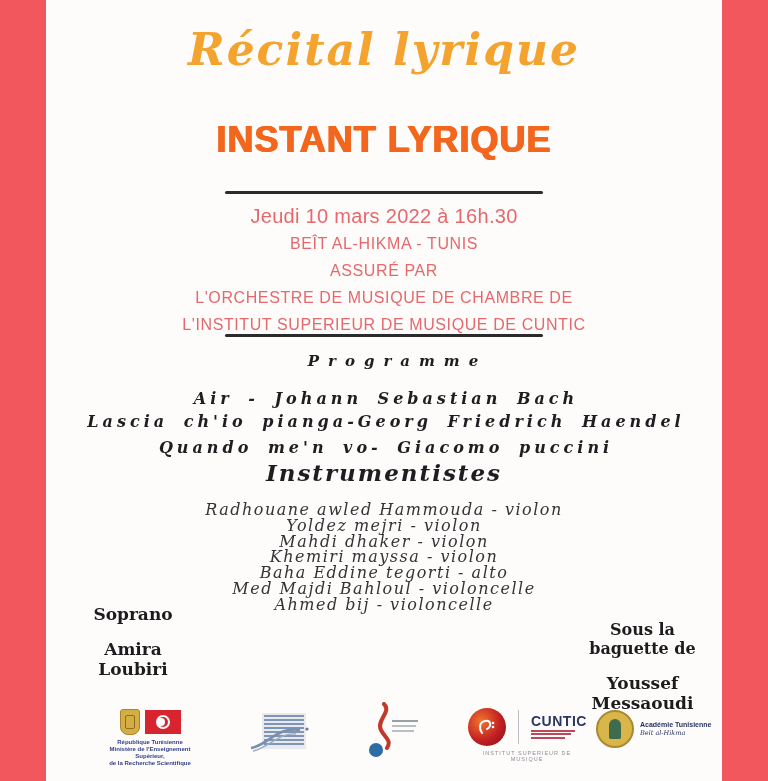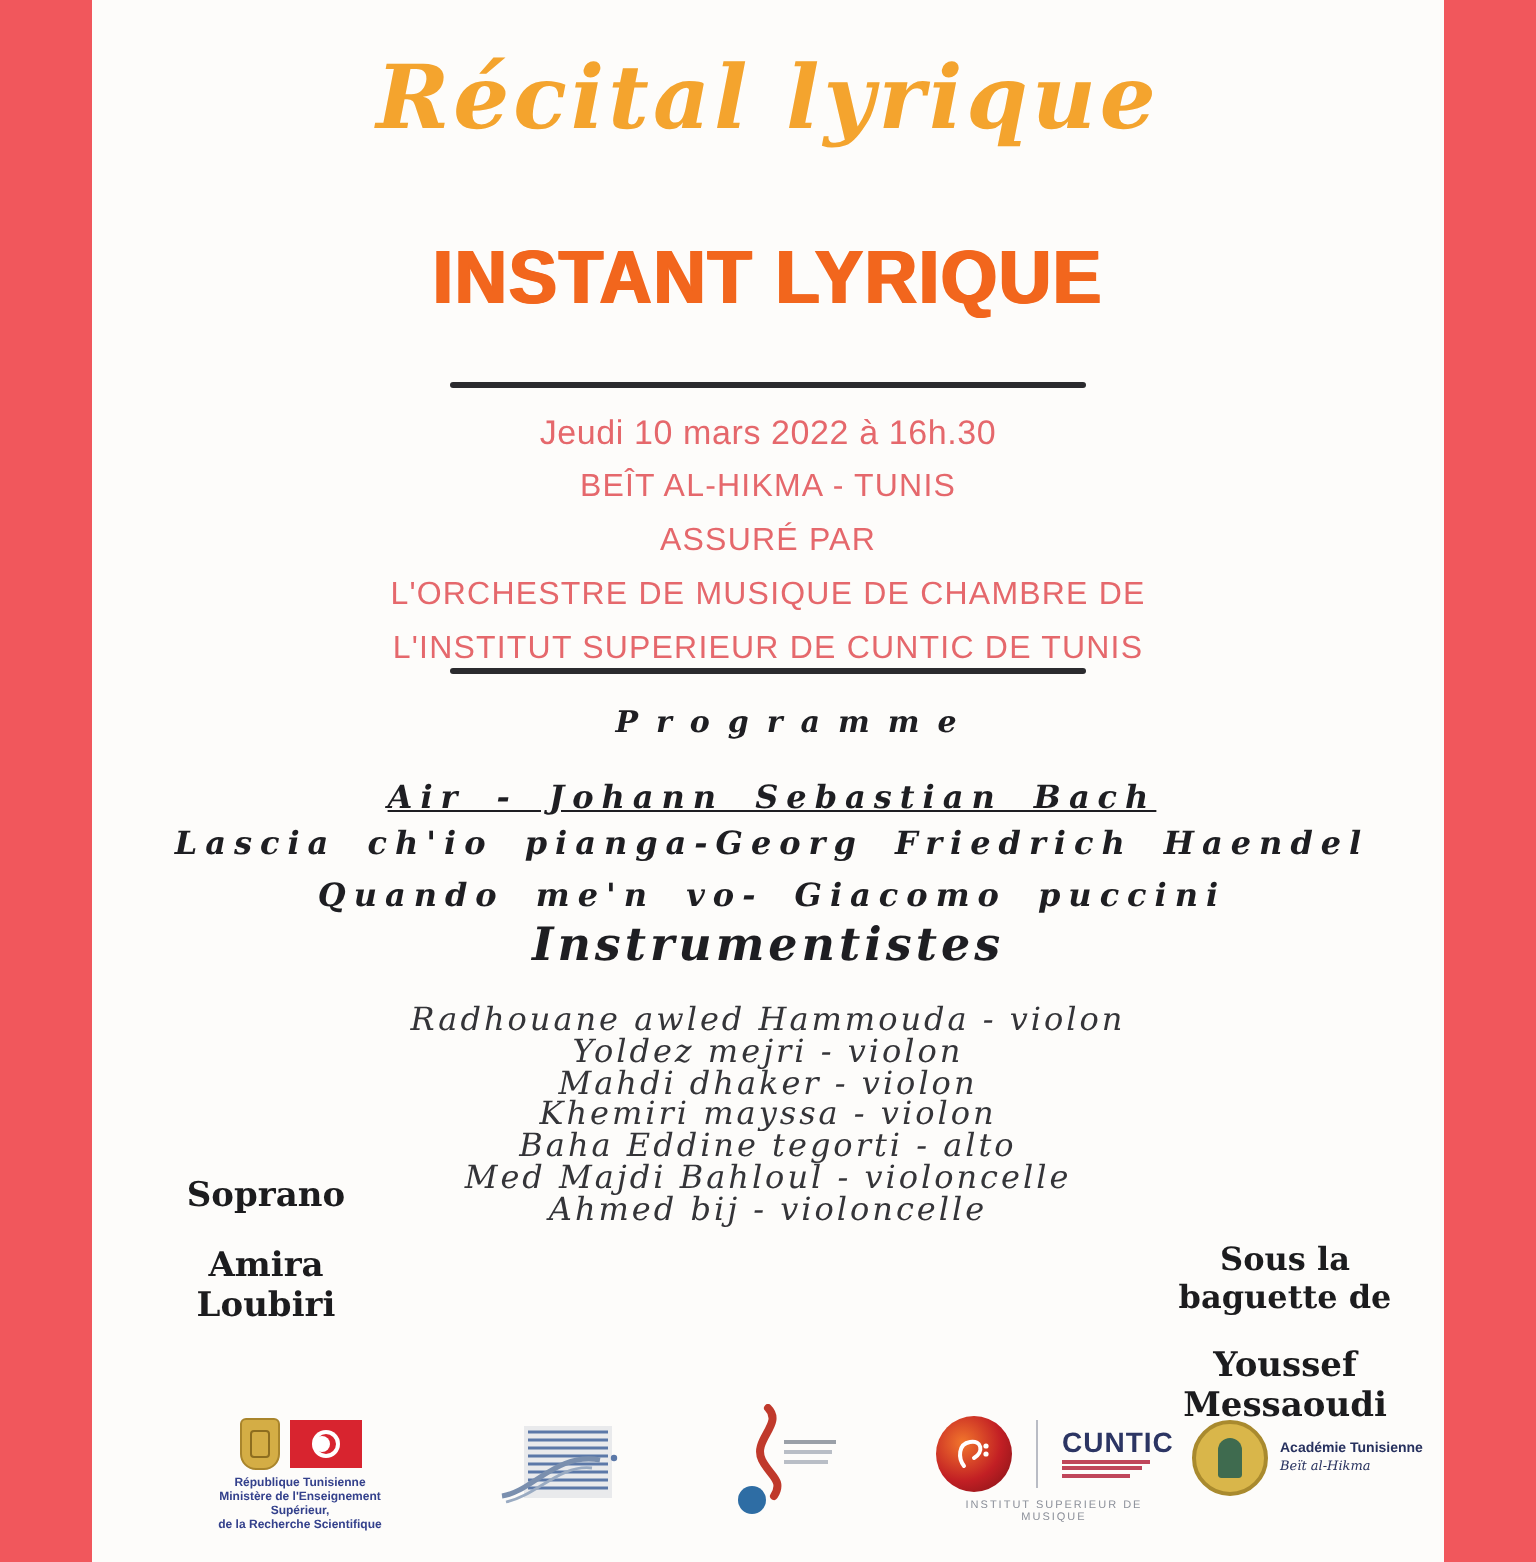--- a/index.html
+++ b/index.html
@@ -25,39 +25,39 @@
   }
   .divider{
     position:absolute;left:50%;transform:translateX(-50%);
     width:318px;height:3px;background:#2b2b2e;border-radius:2px;
   }
   .divider.d1{top:191px;}
   .divider.d2{top:334px;}
 
   .event-block{top:203px;color:#e5686c;font-size:16px;letter-spacing:0.6px;}
   .event-block .line{line-height:27px;}
-  .event-block .line.first{font-size:17px;letter-spacing:0.3px;}
+  .event-block .line.first{font-size:20px;letter-spacing:0.3px;}
 
   .serif-it{font-family:"DejaVu Serif",serif;font-style:italic;color:#1e1e22;}
 
   .prog-heading{top:352px;font-size:15px;font-weight:bold;letter-spacing:9px;padding-left:27px;}
   .prog-item{font-size:16px;font-weight:bold;letter-spacing:4px;word-spacing:6px;padding-left:4px;}
-  .prog-item.i0{top:389px;text-decoration:underline;}
+  .prog-item.i0{top:389px;}
   .prog-item.i1{top:412px;}
   .prog-item.i2{top:438px;}
 
   .instr-heading{top:459px;font-size:23px;font-weight:bold;letter-spacing:2px;}
   .instr-list{top:502px;font-size:16px;letter-spacing:1.5px;color:#343438;}
   .instr-list .line{line-height:15.8px;}
 
   .name-block{position:absolute;text-align:center;font-family:"DejaVu Serif",serif;
     font-weight:bold;color:#1c1c1e;}
   .name-block .lbl{display:block;font-size:17px;}
   .name-block .nm{display:block;font-size:17px;margin-top:15px;}
-  .name-block.soprano{left:72px;top:588px;width:122px;}
+  .name-block.soprano{left:72px;top:604px;width:122px;}
   .name-block.conductor{left:575px;top:620px;width:135px;}
   .name-block.conductor .lbl{font-size:16px;}
 
   
   .logo{position:absolute;}
   .logo-ministry{left:106px;top:708px;width:88px;text-align:center;}
   .arms-flag{display:flex;justify-content:center;align-items:center;gap:5px;height:27px;}
   .arms{width:18px;height:24px;background:#d4ad45;border:1px solid #a9852c;
         border-radius:3px 3px 8px 8px;position:relative;}
   .arms::after{content:"";position:absolute;left:4px;top:5px;width:8px;height:12px;
@@ -108,21 +108,21 @@
 
   <div class="center-line subtitle">INSTANT LYRIQUE</div>
 
   <div class="divider d1"></div>
 
   <div class="center-line event-block">
     <div class="line first">Jeudi 10 mars 2022 à 16h.30</div>
     <div class="line">BEÎT AL-HIKMA - TUNIS</div>
     <div class="line">ASSURÉ PAR</div>
     <div class="line">L'ORCHESTRE DE MUSIQUE DE CHAMBRE DE</div>
-    <div class="line">L'INSTITUT SUPERIEUR DE CUNTIC DE TUNIS</div>
+    <div class="line">L'INSTITUT SUPERIEUR DE MUSIQUE DE CUNTIC</div>
   </div>
 
   <div class="divider d2"></div>
 
   <div class="center-line serif-it prog-heading">Programme</div>
   <div class="center-line serif-it prog-item i0">Air - Johann Sebastian Bach</div>
   <div class="center-line serif-it prog-item i1">Lascia ch'io pianga-Georg Friedrich Haendel</div>
   <div class="center-line serif-it prog-item i2">Quando me'n vo- Giacomo puccini</div>
 
   <div class="center-line serif-it instr-heading">Instrumentistes</div>

